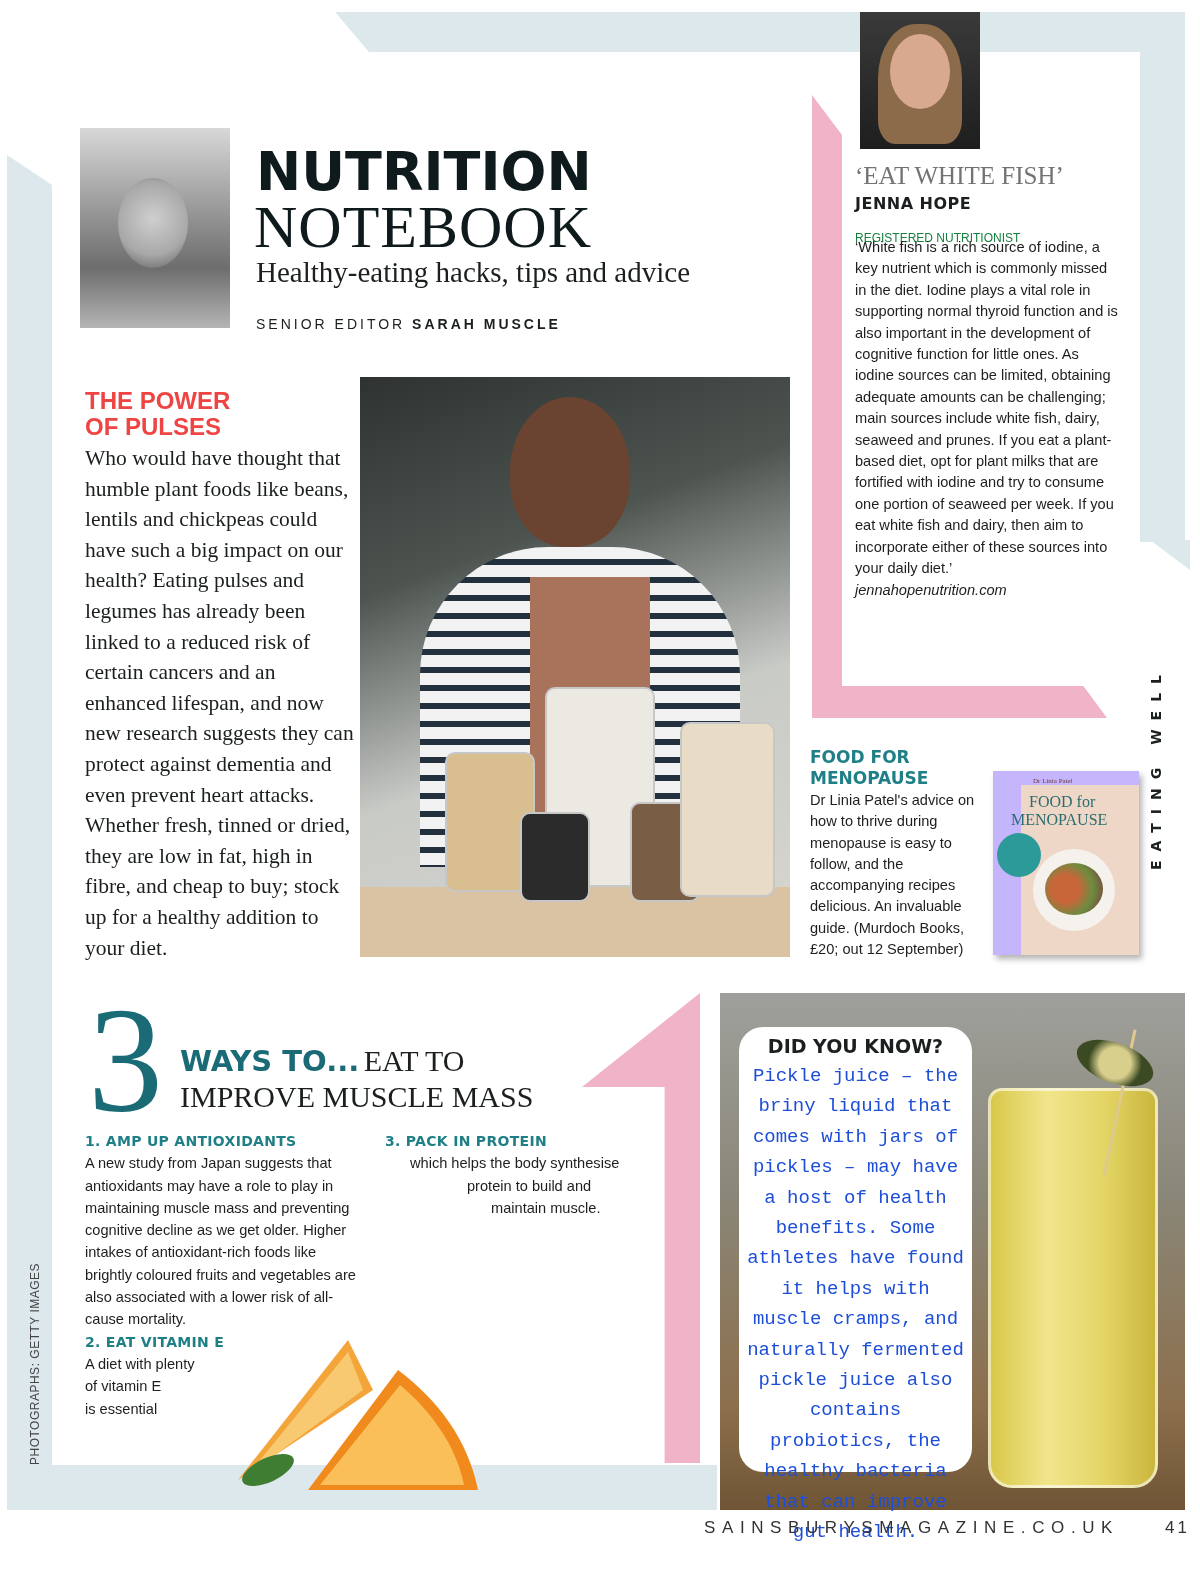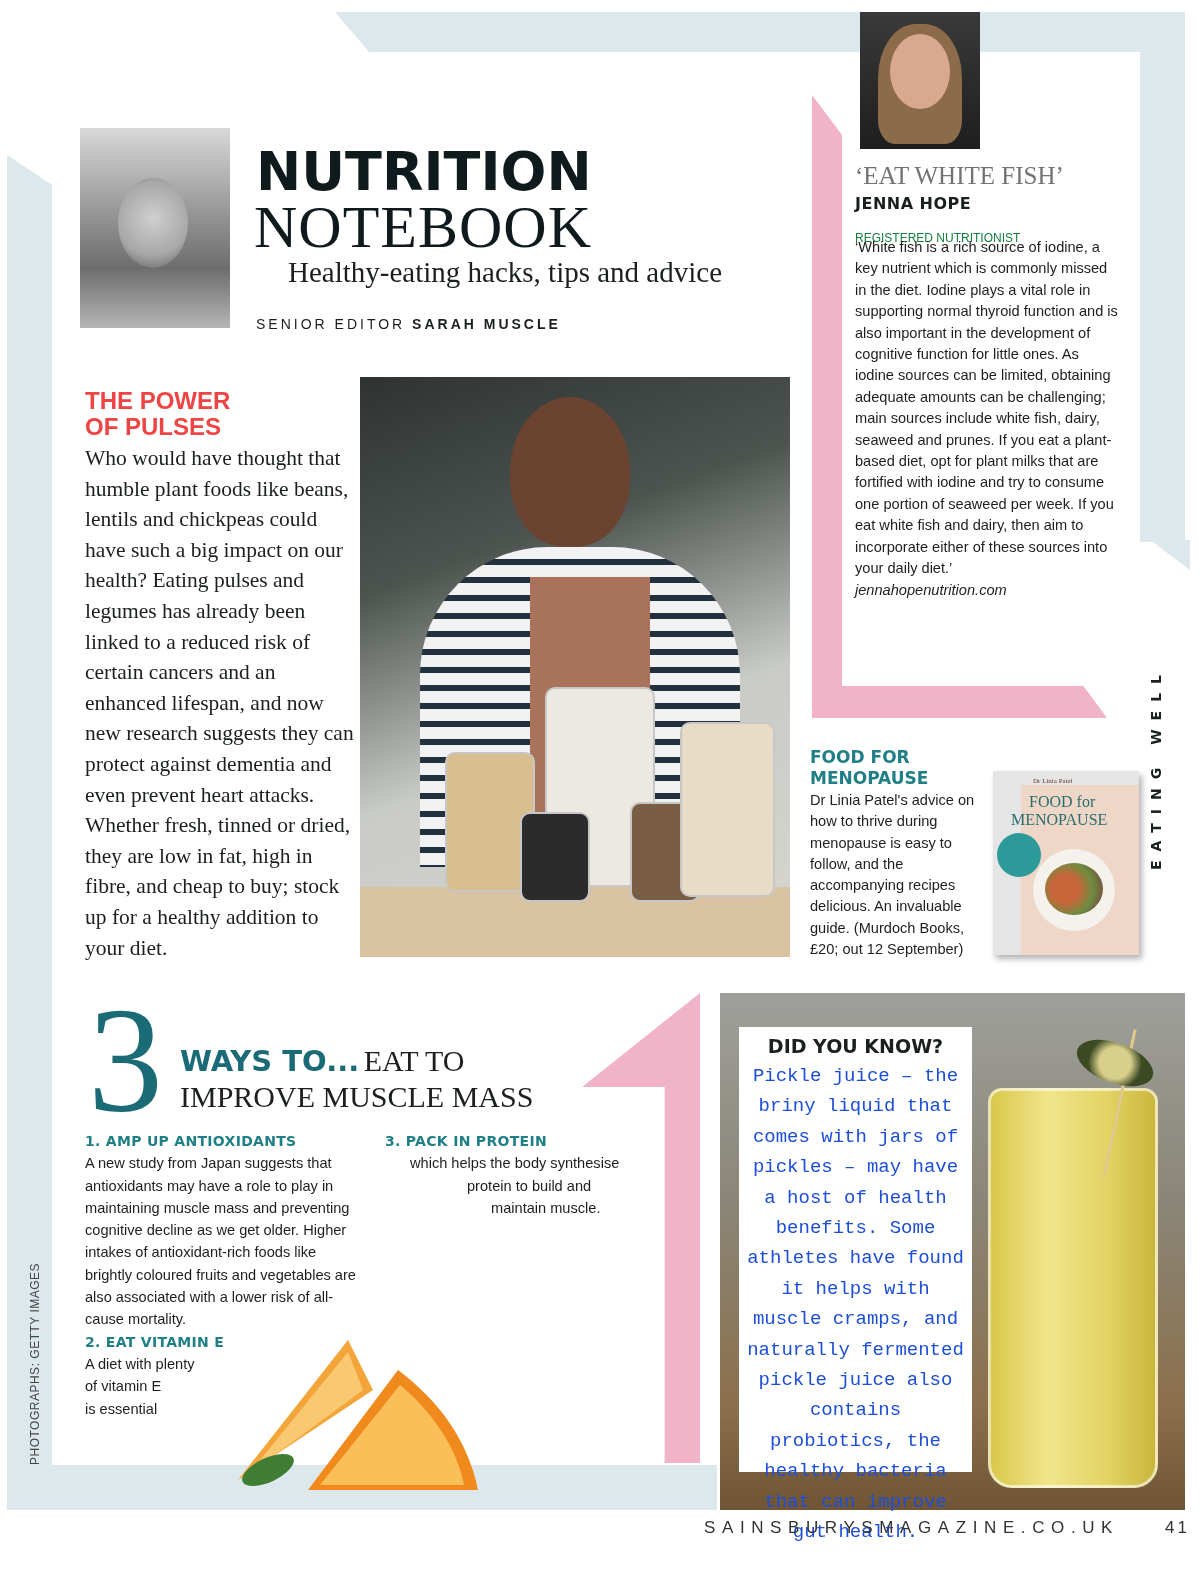--- a/index.html
+++ b/index.html
@@ -15,21 +15,21 @@
 
   .pink-right { left: 812px; top: 95px; width: 30px; height: 620px; background: #f0b3c8; clip-path: polygon(0 0, 100% 40px, 100% 100%, 0 100%); }
   .pink-right-bottom { left: 812px; top: 686px; width: 295px; height: 32px; background: #f0b3c8; clip-path: polygon(0 0, 92% 0, 100% 100%, 0 100%); }
   .pink-arrow { left: 582px; top: 993px; width: 118px; height: 470px; background: #f0b3c8; clip-path: polygon(100% 0, 100% 100%, 70% 100%, 70% 20%, 0 20%); }
 
   
   .photo-editor { left: 80px; top: 128px; width: 150px; height: 200px; background: linear-gradient(180deg,#d8d8d8 0%,#9a9a9a 40%,#6d6d6d 70%,#b5b5b5 100%); }
   .photo-editor .face { position:absolute; left:38px; top:50px; width:70px; height:90px; border-radius:50%; background: radial-gradient(circle at 50% 45%, #cfcfcf 0%, #a8a8a8 60%, #5a5a5a 100%); }
   .title-1 { left: 256px; top: 142px; font-family: "DejaVu Sans", sans-serif; font-weight: 900; font-size: 54px; letter-spacing: 0px; color: #0f1a1c; line-height: 60px; }
   .title-2 { left: 254px; top: 196px; font-family: "Liberation Serif", serif; font-size: 60px; color: #0f1a1c; line-height: 62px; letter-spacing: 1px; }
-  .subtitle { left: 256px; top: 256px; font-family: "Liberation Serif", serif; font-size: 29px; color: #1b1f20; margin-left: 32px; }
+  .subtitle { left: 256px; top: 256px; font-family: "Liberation Serif", serif; font-size: 29px; color: #1b1f20; }
   .byline { left: 256px; top: 316px; font-size: 14px; letter-spacing: 3px; color: #1b1f20; }
   .byline b { font-weight: 700; }
 
   
   .pulses-title { left: 85px; top: 388px; font-family: Liberation Sans, sans-serif; font-weight: 700; font-size: 24px; line-height: 26px; color: #ef4444; }
   .pulses-body { left: 85px; top: 443px; width: 270px; font-family: "Liberation Serif", serif; font-size: 21.5px; line-height: 30.6px; color: #1b1f20; }
   .photo-woman { left: 360px; top: 377px; width: 430px; height: 580px; background: linear-gradient(160deg,#2e3331 0%,#4d5450 30%,#c9cbc7 60%,#d8d6cf 100%); overflow: hidden; }
   .photo-woman .head { position:absolute; left:150px; top:20px; width:120px; height:150px; border-radius:50% 50% 45% 45%; background:#6b4331; }
   .photo-woman .shirt { position:absolute; left:60px; top:170px; width:320px; height:320px; border-radius: 40% 40% 0 0; background: repeating-linear-gradient(180deg,#f2f2f2 0 12px,#23303e 12px 18px); }
   .photo-woman .apron { position:absolute; left:170px; top:200px; width:120px; height:300px; background:#a8735a; }
@@ -46,21 +46,21 @@
   .fish-body { left: 855px; top: 237px; width: 265px; font-size: 14.6px; line-height: 21.4px; color: #1e1e1e; }
   .fish-url { font-style: italic; }
 
   
   .eating-well { left: 1148px; top: 870px; transform-origin: left top; transform: rotate(-90deg); font-family:"DejaVu Sans", sans-serif; font-weight:700; font-size: 14px; letter-spacing: 9px; white-space: nowrap; color:#1b1f20; }
   .photo-credit { left: 28px; top: 1465px; transform-origin: left top; transform: rotate(-90deg); font-size: 12px; letter-spacing: 0.5px; white-space: nowrap; color:#444; }
 
   
   .meno-title { left: 810px; top: 747px; font-family: "DejaVu Sans", sans-serif; font-weight: 700; font-size: 17px; line-height: 21px; color: #1f7f86; }
   .meno-body { left: 810px; top: 790px; width: 180px; font-size: 14.6px; line-height: 21.3px; color: #1e1e1e; }
-  .book { left: 993px; top: 771px; width: 146px; height: 184px; background:#e5e5e5; box-shadow: 3px 4px 6px rgba(0,0,0,0.3); overflow:hidden; }
+  .book { left: 993px; top: 771px; width: 146px; height: 184px; background:#c4b5fd; box-shadow: 3px 4px 6px rgba(0,0,0,0.3); overflow:hidden; }
   .book .panel { position:absolute; left:28px; top:14px; width:118px; height:170px; background:#efd7c8; }
   .book .author { position:absolute; left:40px; top:6px; font-family:"Liberation Serif",serif; font-size:7px; color:#6d3a3a; }
   .book .t1 { position:absolute; left:36px; top:22px; font-family:"Liberation Serif",serif; font-size:16px; color:#2a6d6f; }
   .book .t2 { position:absolute; left:18px; top:40px; font-family:"Liberation Serif",serif; font-size:16px; color:#2a6d6f; }
   .book .plate { position:absolute; left:40px; top:78px; width:82px; height:82px; border-radius:50%; background:#f5f1ec; }
   .book .food { position:absolute; left:52px; top:92px; width:58px; height:52px; border-radius:50%; background: radial-gradient(circle at 35% 50%, #c8663a 0 30%, #6d8c3f 60%, #7a2f3c 100%); }
   .book .badge { position:absolute; left:4px; top:62px; width:44px; height:44px; border-radius:50%; background:#2d9a9a; }
 
   
   .big-three { left: 88px; top: 985px; font-family: "Liberation Serif", serif; font-size: 150px; line-height: 150px; color: #1b6b76; }
@@ -75,21 +75,21 @@
   .indent1 { padding-left: 25px; }
   .indent2 { padding-left: 82px; }
   .indent3 { padding-left: 106px; }
   .orange { left: 198px; top: 1330px; width: 290px; height: 160px; }
 
   
   .pickle-photo { left: 720px; top: 993px; width: 465px; height: 517px; background: linear-gradient(180deg,#9fa09c 0%,#8a8677 40%,#8c6f4c 80%,#6f5535 100%); overflow: hidden; }
   .glass { position:absolute; left:268px; top:95px; width:170px; height:400px; border-radius: 14px 14px 24px 24px; background: linear-gradient(90deg,#d9c84a 0%,#f1e58c 35%,#e3d465 70%,#c9b63c 100%); border:3px solid rgba(255,255,255,0.6); }
   .gherkin { position:absolute; left:355px; top:50px; width:80px; height:40px; border-radius:50%; background: radial-gradient(circle,#d9cf8d 0 35%,#3b4a23 60%); transform: rotate(20deg); }
   .skewer { position:absolute; left:398px; top:35px; width:3px; height:150px; background:#e0c98c; transform: rotate(12deg); }
-  .dyk-box { left: 739px; top: 1027px; width: 233px; height: 445px; background: #ffffff; text-align: center; padding-top: 8px; }
+  .dyk-box { left: 739px; top: 1027px; width: 233px; height: 445px; background: #ffffff; text-align: center; padding-top: 8px; border-radius: 24px; }
   .dyk-title { font-family: "DejaVu Sans", sans-serif; font-weight: 700; font-size: 19px; color: #1b1f20; display:block; }
   .dyk-body { font-family: Liberation Mono, monospace; font-size: 19px; line-height: 30.4px; color: #1d4ed8; padding: 4px 6px 0; display:block; }
 
   
   .footer-site { left: 704px; top: 1518px; font-size: 17px; letter-spacing: 6.6px; color: #333; white-space: nowrap; }
   .footer-page { left: 1165px; top: 1518px; font-size: 17px; letter-spacing: 3px; color: #333; }
 </style>
 </head>
 <body>
 

